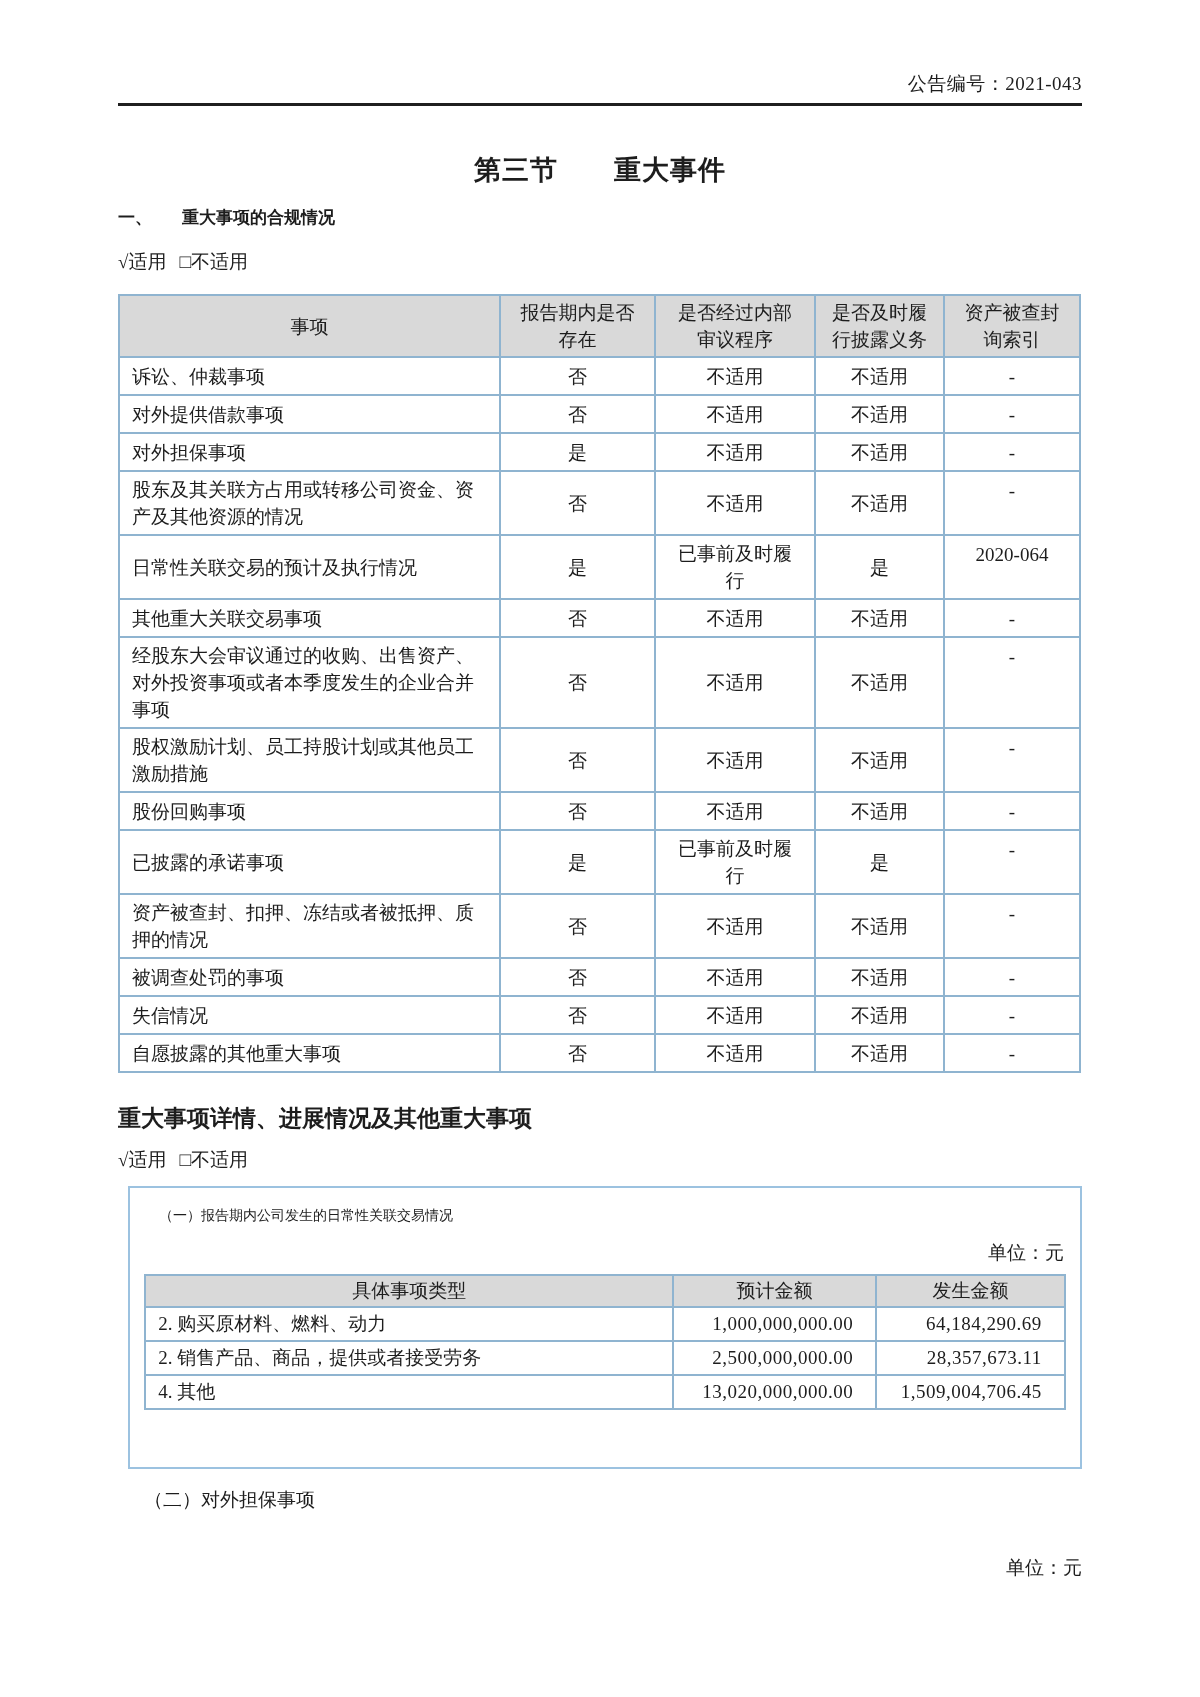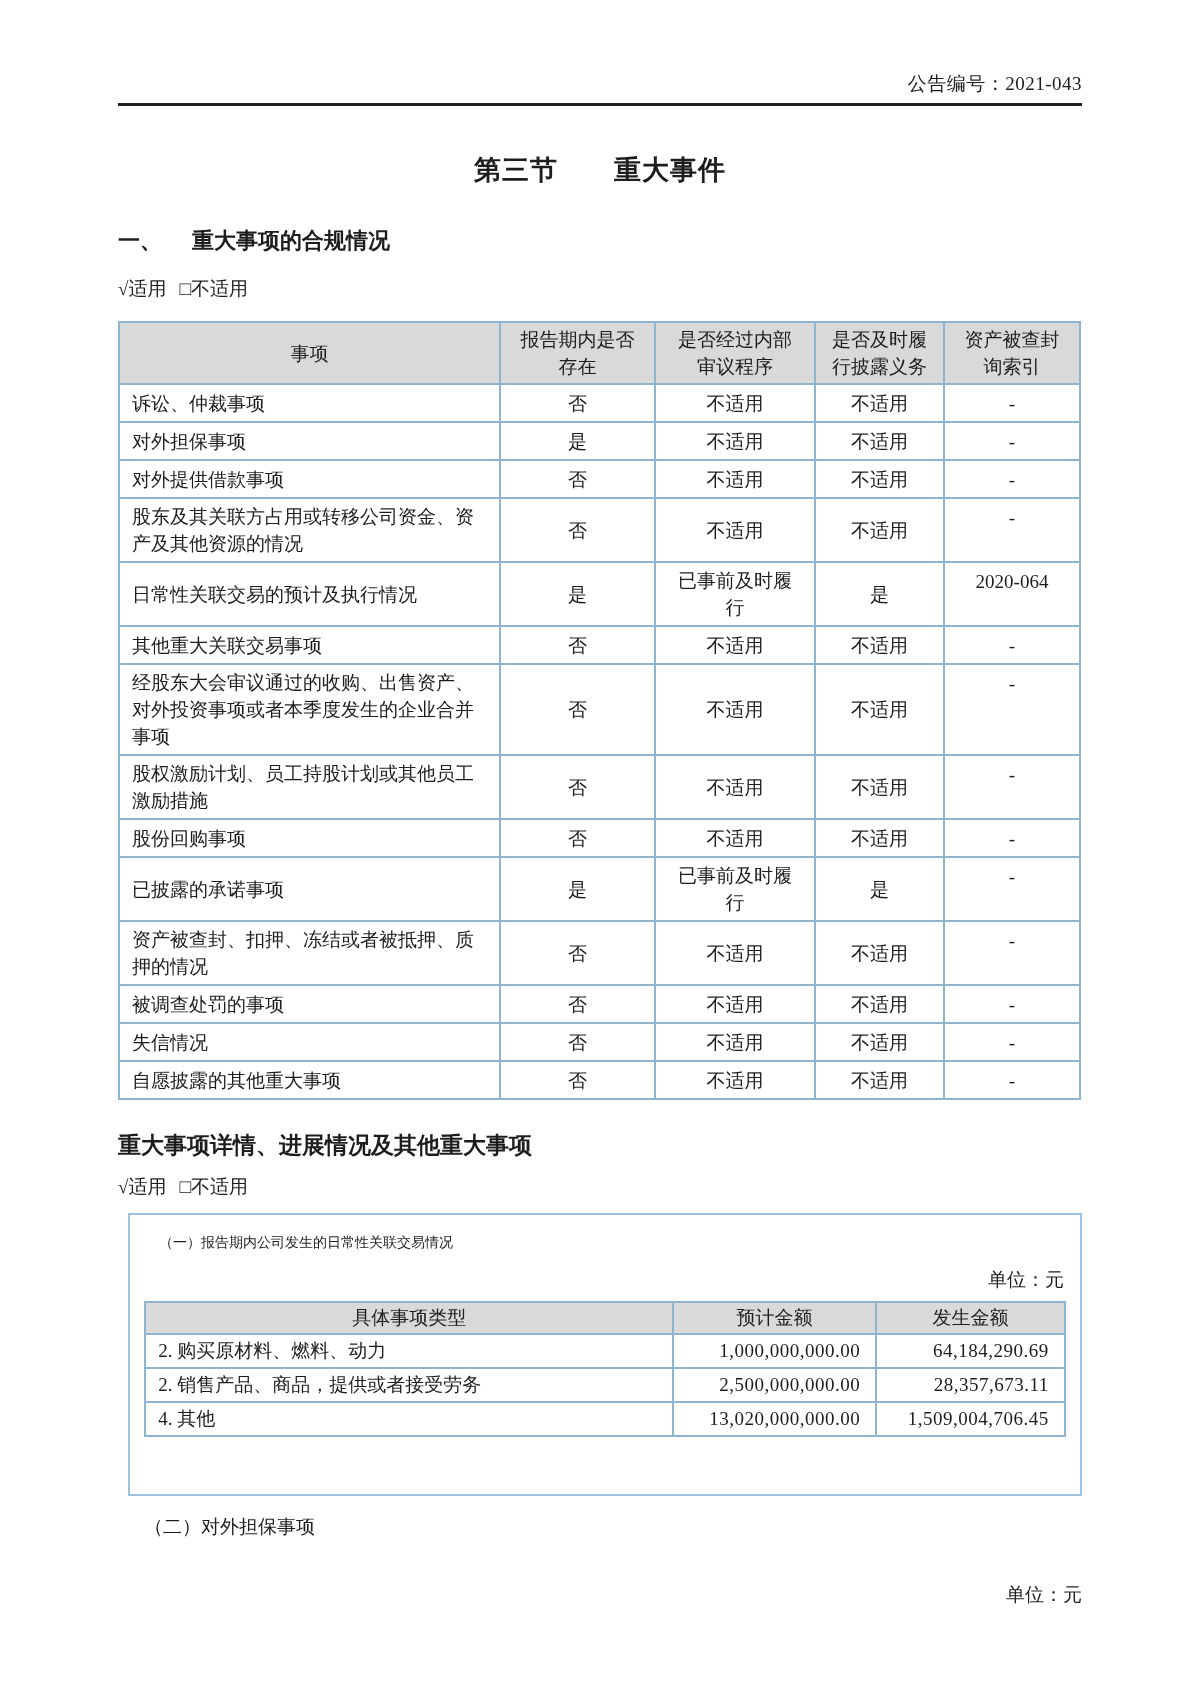--- a/index.html
+++ b/index.html
@@ -20,21 +20,21 @@
   .doc-number{text-align:right;font-size:19px;line-height:24px;padding-bottom:7px;letter-spacing:.5px;}
   .top-rule{border-top:3px solid var(--rule-color);height:0;}
 
   .main-title{
     margin-top:46px;text-align:center;font-size:27px;font-weight:bold;
     font-family:"Liberation Sans","DejaVu Sans",sans-serif;letter-spacing:1px;
   }
   .main-title .gap2{margin-left:56px;}
 
   .section-heading{
-    margin-top:38px;font-size:22px;font-weight:bold;
+    margin-top:18px;font-size:17px;font-weight:bold;
     font-family:"Liberation Sans","DejaVu Sans",sans-serif;
   }
   .section-heading .gap2{margin-left:30px;}
 
   .applicable-line{margin-top:20px;font-size:19px;line-height:25px;}
   .applicable-line .gap2{margin-left:13px;}
 
   table{border-collapse:collapse;table-layout:fixed;}
   th,td{white-space:pre-line;word-break:break-all;}
 
@@ -67,21 +67,21 @@
   .box-sub-title{font-size:14px;line-height:27px;padding:3px 0 0 17px;}
   .box-unit{text-align:right;font-size:19px;line-height:25px;margin-top:11px;padding-right:4px;}
 
   .t2{width:99.5%;margin:9px auto 0 auto;}
   .t2 th,.t2 td{border:2px solid var(--table-border);font-size:19px;line-height:26px;font-weight:normal;}
   .t2 thead tr{height:20px;}
   .t2 th{background:var(--header-bg);text-align:center;padding:2px 4px;}
   .t2 tbody tr{height:34px;}
   .t2 td{padding:3px 8px;vertical-align:middle;}
   .t2 td.c0{text-align:left;padding-left:12px;}
-  .t2 td.c1,.t2 td.c2{text-align:right;padding-right:15px;letter-spacing:.5px;}
+  .t2 td.c1,.t2 td.c2{text-align:right;padding-right:22px;letter-spacing:.5px;}
 
   .sub2-title{margin-top:17px;font-size:19px;line-height:27px;padding-left:26px;}
   .unit2{margin-top:42px;text-align:right;font-size:19px;line-height:25px;}
 </style>
 </head>
 <body>
 
 <div class="page">
 
   <div class="doc-number">公告编号：2021-043</div>
@@ -122,29 +122,29 @@
       </thead>
     <tbody>
         <tr>
           <td class="c0">诉讼、仲裁事项</td>
           <td class="c1">否</td>
           <td class="c2">不适用</td>
           <td class="c3">不适用</td>
           <td class="c4">-</td>
         </tr>
         <tr>
+          <td class="c0">对外提供借款事项</td>
+          <td class="c1">否</td>
+          <td class="c2">不适用</td>
+          <td class="c3">不适用</td>
+          <td class="c4">-</td>
+        </tr>
+        <tr>
           <td class="c0">对外担保事项</td>
           <td class="c1">是</td>
-          <td class="c2">不适用</td>
-          <td class="c3">不适用</td>
-          <td class="c4">-</td>
-        </tr>
-        <tr>
-          <td class="c0">对外提供借款事项</td>
-          <td class="c1">否</td>
           <td class="c2">不适用</td>
           <td class="c3">不适用</td>
           <td class="c4">-</td>
         </tr>
         <tr>
           <td class="c0">股东及其关联方占用或转移公司资金、资产及其他资源的情况</td>
           <td class="c1">否</td>
           <td class="c2">不适用</td>
           <td class="c3">不适用</td>
           <td class="c4">-</td>

